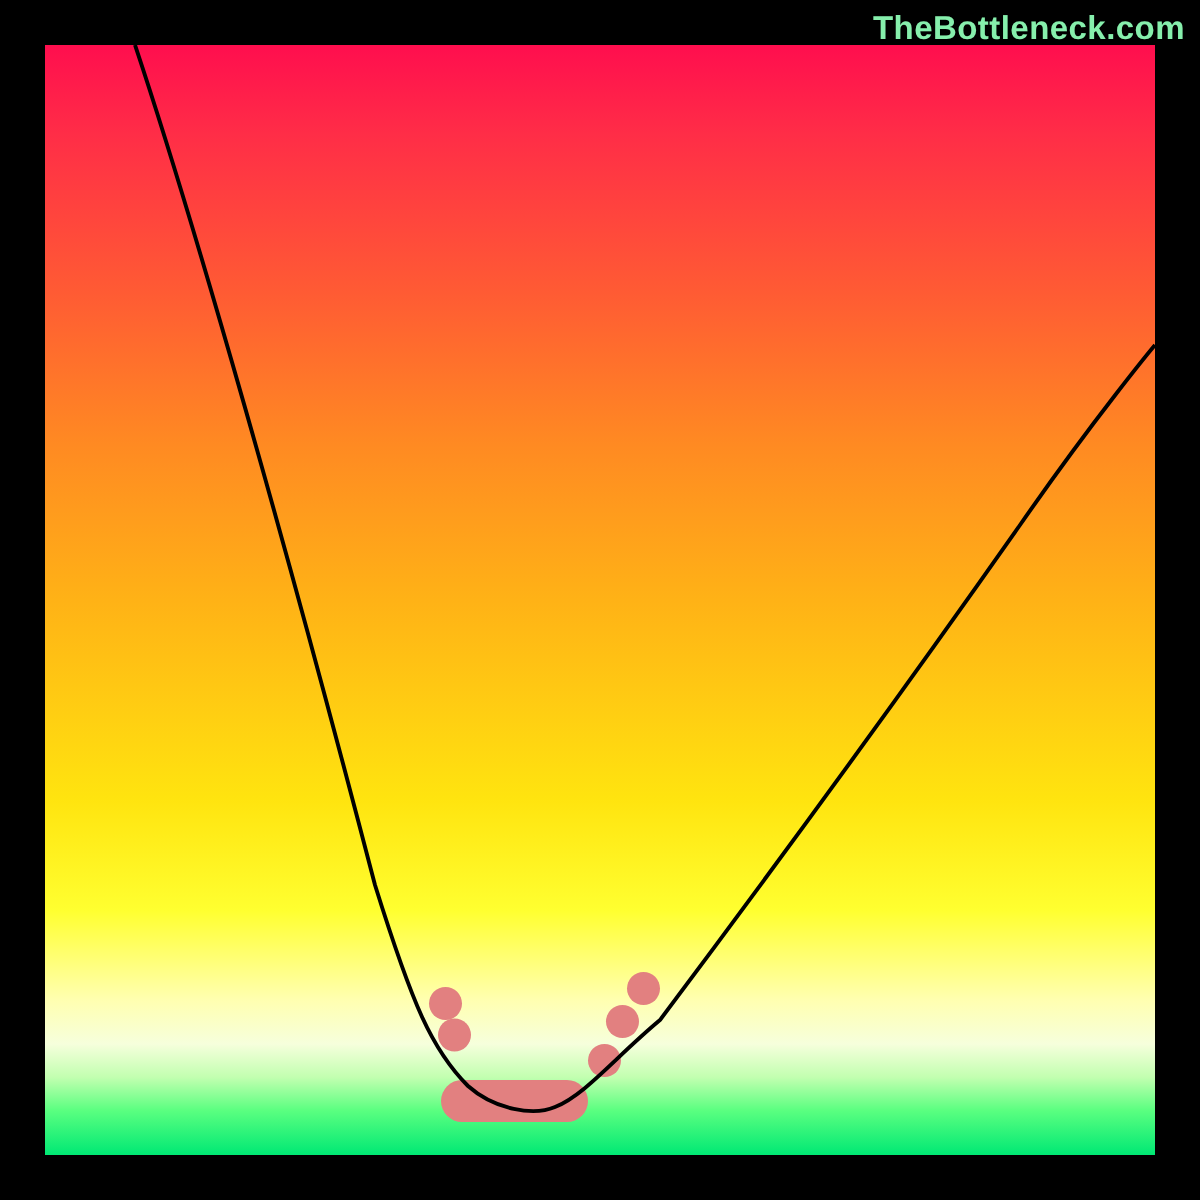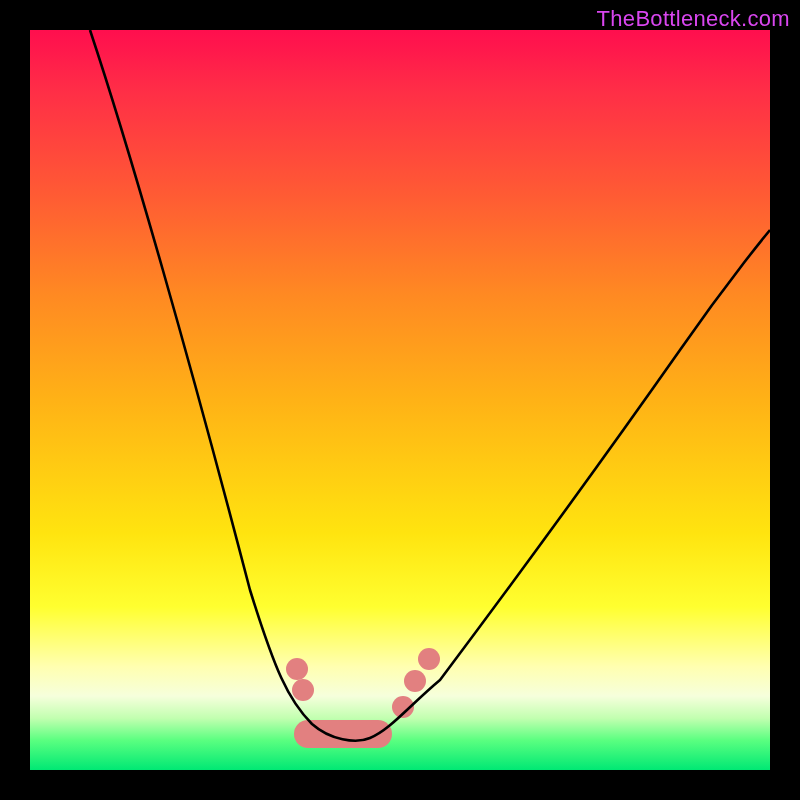--- a/index.html
+++ b/index.html
@@ -37,23 +37,23 @@
       #f6ffdc 90%,
       #c2ffb0 93%,
       #5aff80 96%,
       #00e874 100%
     );
   }
   .watermark {
     position: absolute;
     top: 6px;
     right: 10px;
-    color: #d946ef;
+    color: #86efac;
     font-size: 22px;
-    font-weight: 400;
+    font-weight: 700;
     letter-spacing: 0.3px;
     z-index: 5;
   }
   svg.curve {
     position: absolute;
     left: 0;
     top: 0;
     width: 740px;
     height: 740px;
   }

